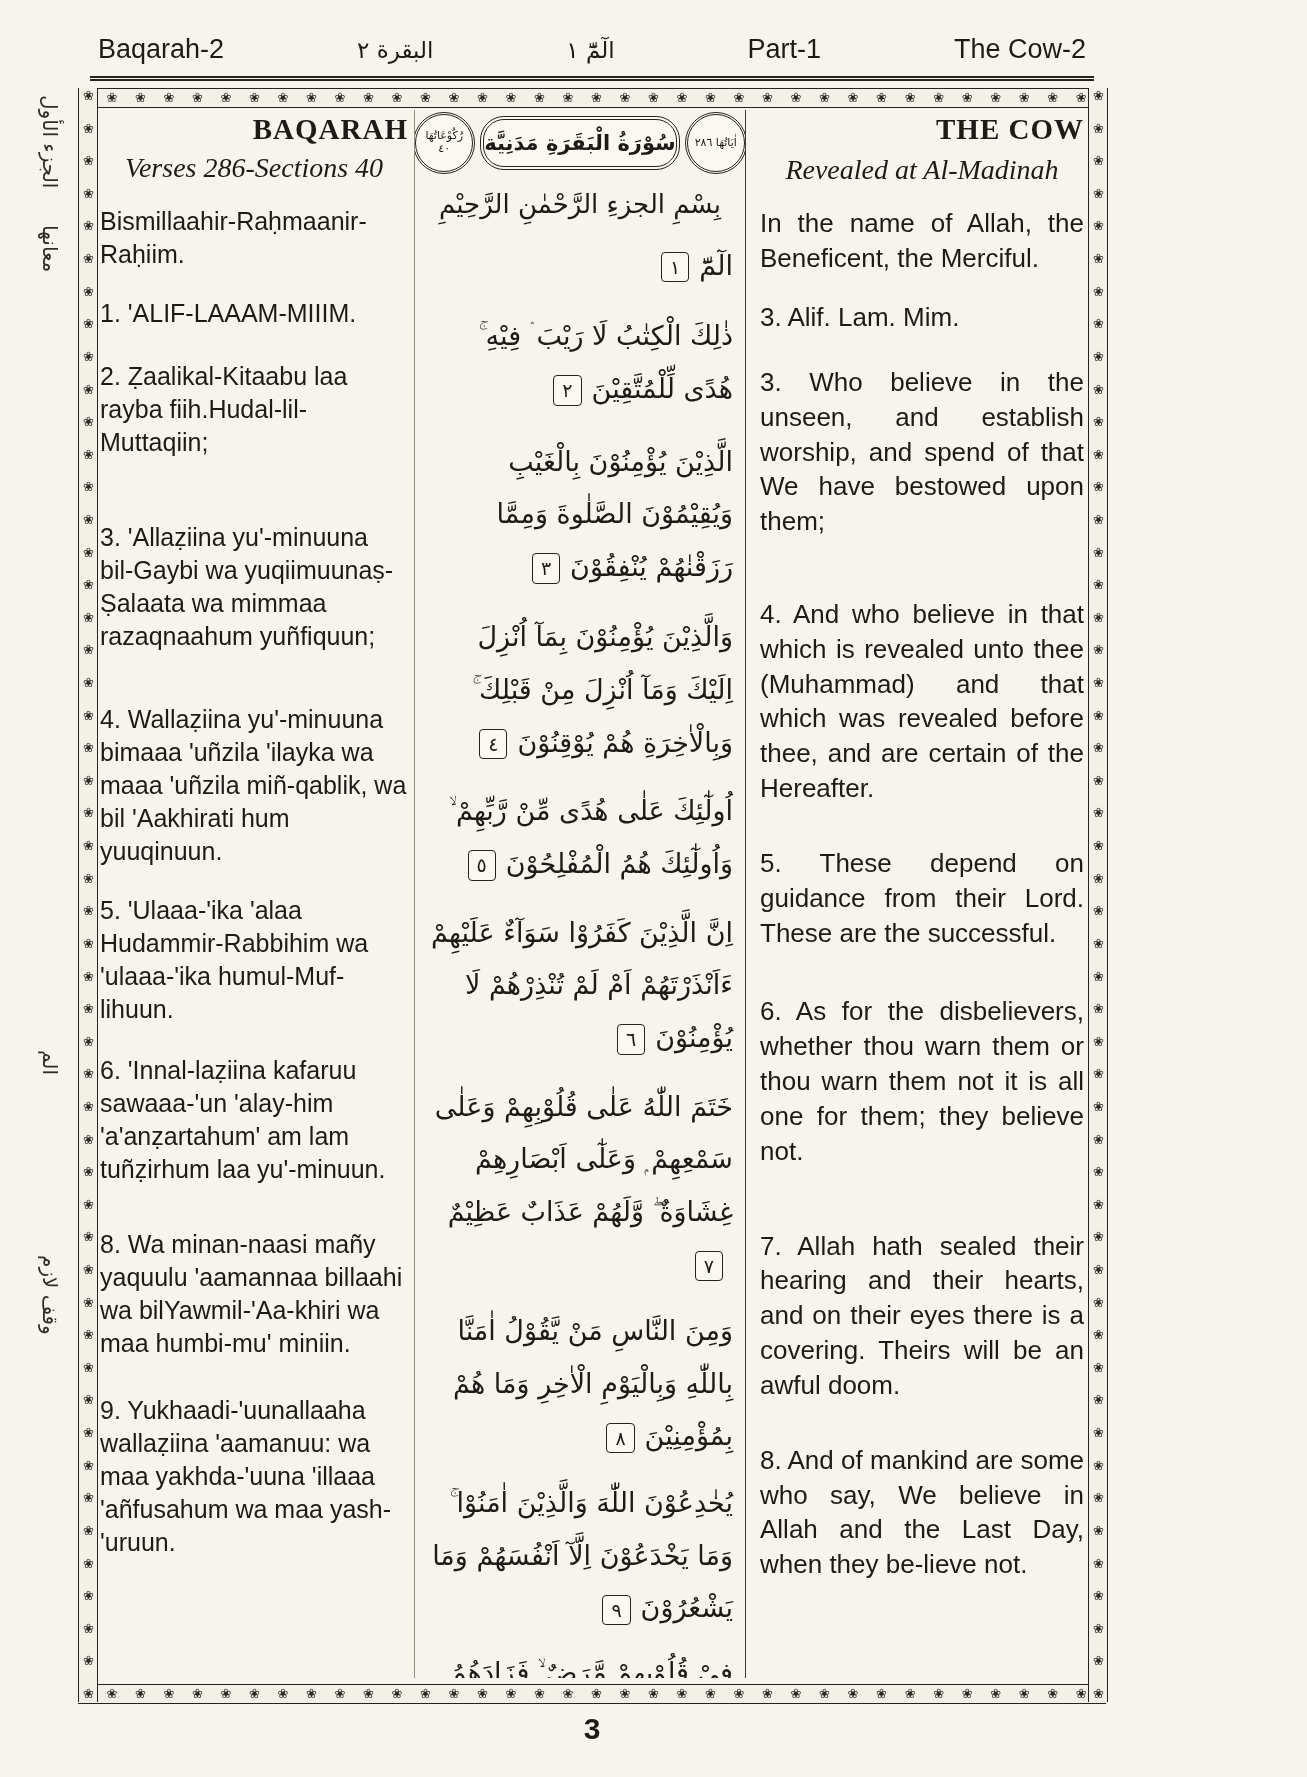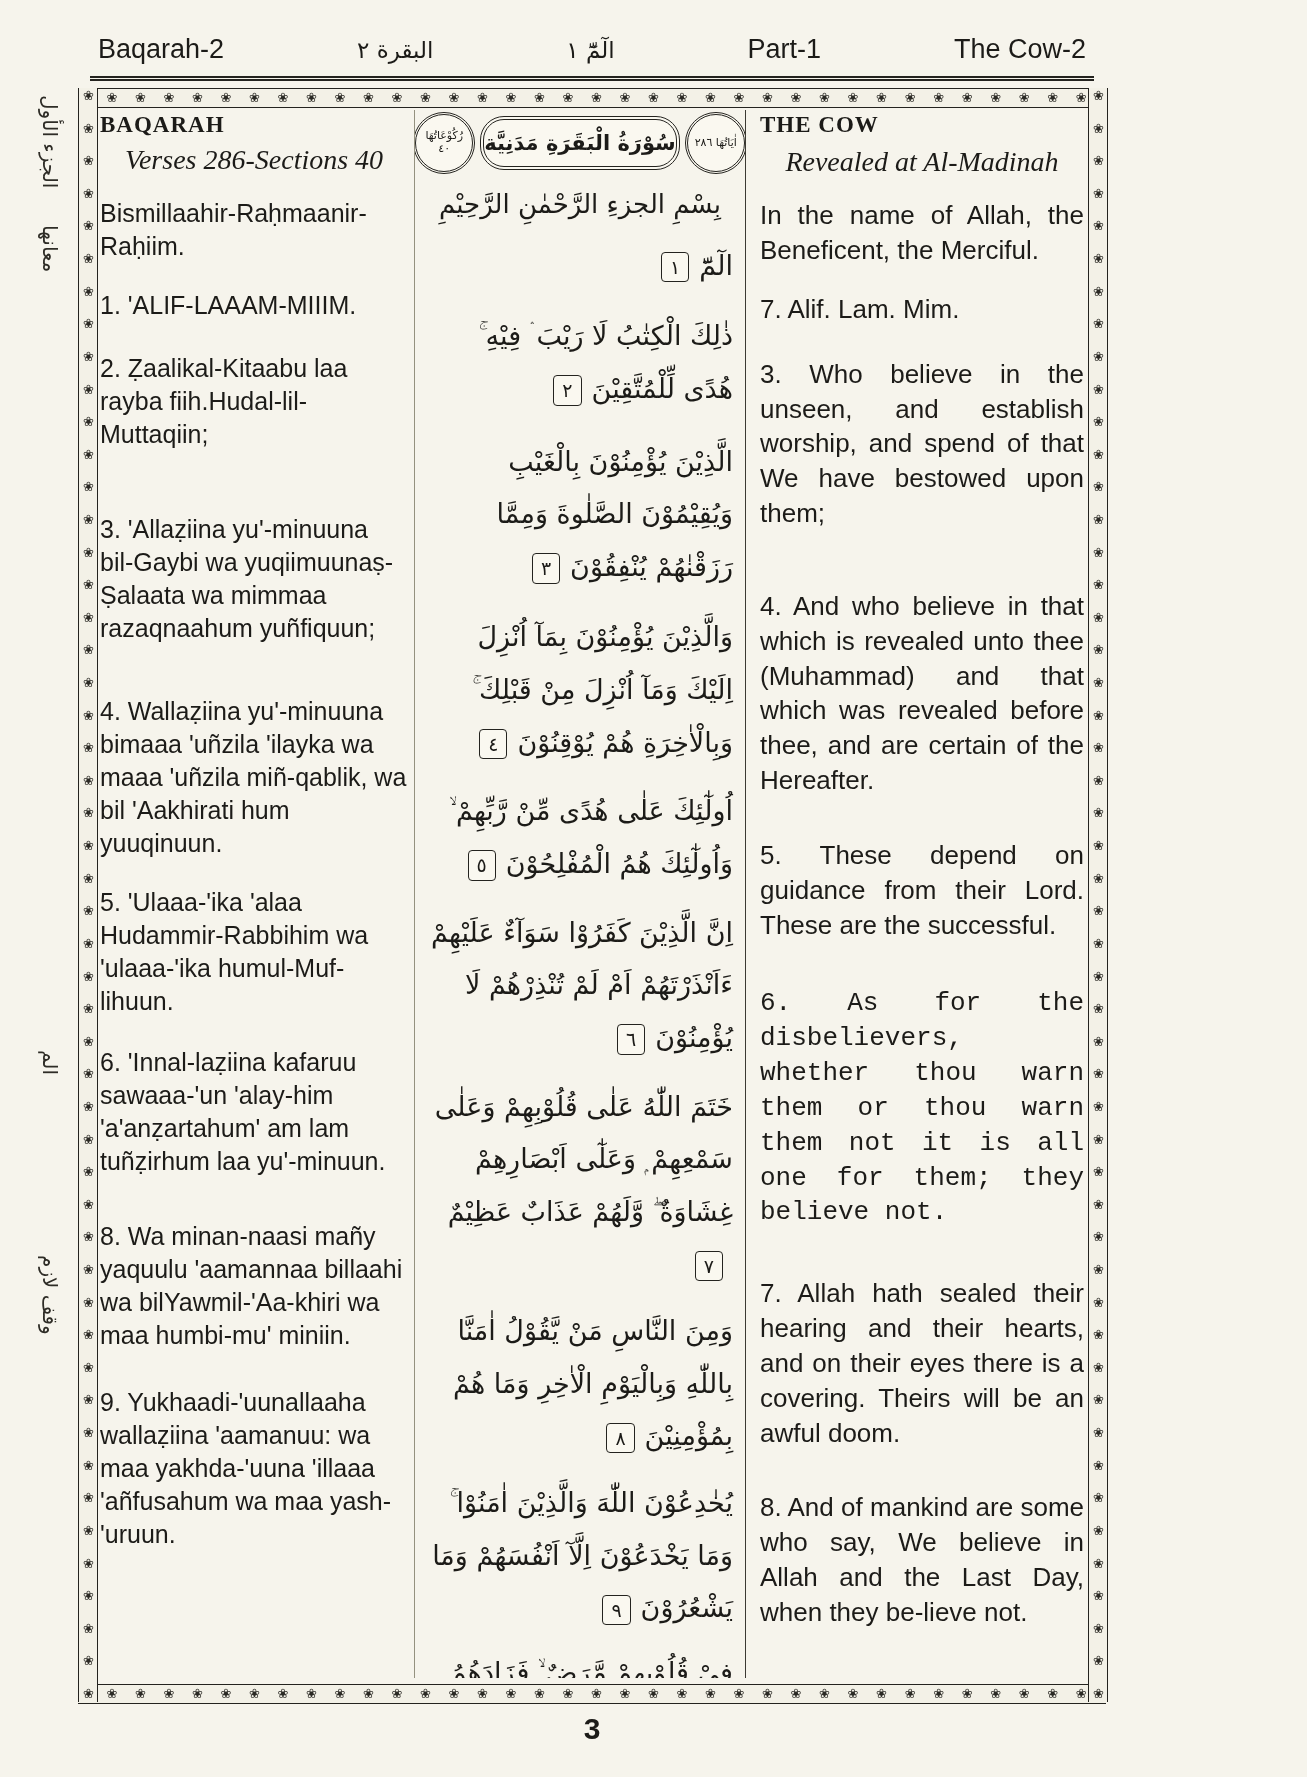--- a/index.html
+++ b/index.html
@@ -61,21 +61,21 @@
     width:306px;padding:0 12px;
     border-left:1px solid #94917f;
     border-right:1.5px solid #3c3a33;
     direction:rtl;text-align:right;
     font-family:"DejaVu Sans",sans-serif;
     font-size:27px;line-height:1.95;
   }
   .col-english{flex:1;padding-left:14px;font-size:26px;line-height:1.34;text-align:justify;}
   .col-title{
     font-family:"Liberation Serif",serif;font-weight:bold;
-    font-size:23px;text-align:left;margin:0 0 2px 0;letter-spacing:1px;
+    font-size:29px;text-align:right;margin:0 0 2px 0;letter-spacing:1px;
   }
   .col-subtitle{
     font-family:"Liberation Serif",serif;font-style:italic;
     font-size:28px;text-align:center;margin:0 0 18px 0;
   }
   .para{margin:0;}
   
   .cartouche-row{
     display:flex;align-items:center;justify-content:center;gap:5px;
     direction:rtl;margin:2px 0 10px 0;line-height:1.15;
@@ -161,25 +161,25 @@
     <p class="ayah" style="margin-bottom:14px;"><span>خَتَمَ اللّٰهُ عَلٰى قُلُوْبِهِمْ وَعَلٰى سَمْعِهِمْ ۭ وَعَلٰٓى اَبْصَارِهِمْ غِشَاوَةٌ ۖ وَّلَهُمْ عَذَابٌ عَظِيْمٌ</span><span class="ayah-marker">٧</span></p>
     <p class="ayah" style="margin-bottom:14px;"><span>وَمِنَ النَّاسِ مَنْ يَّقُوْلُ اٰمَنَّا بِاللّٰهِ وَبِالْيَوْمِ الْاٰخِرِ وَمَا هُمْ بِمُؤْمِنِيْنَ</span><span class="ayah-marker">٨</span></p>
     <p class="ayah" style="margin-bottom:12px;"><span>يُخٰدِعُوْنَ اللّٰهَ وَالَّذِيْنَ اٰمَنُوْا ۚ وَمَا يَخْدَعُوْنَ اِلَّآ اَنْفُسَهُمْ وَمَا يَشْعُرُوْنَ</span><span class="ayah-marker">٩</span></p>
     <p class="ayah"><span>فِيْ قُلُوْبِهِمْ مَّرَضٌ ۙ فَزَادَهُمُ اللّٰهُ مَرَضًا</span></p>
   </div>
 
   <div class="col col-english">
     <div class="col-title">THE COW</div>
     <div class="col-subtitle" style="font-weight:normal;">Revealed at Al-Madinah</div>
     <p class="para" style="margin-bottom:24px;">In the name of Allah, the Beneficent, the Merciful.</p>
-    <p class="para" style="margin-bottom:30px;">7. Alif. Lam. Mim.</p>
+    <p class="para" style="margin-bottom:30px;">3. Alif. Lam. Mim.</p>
     <p class="para" style="margin-bottom:58px;">3. Who believe in the unseen, and establish worship, and spend of that We have bestowed upon them;</p>
     <p class="para" style="margin-bottom:40px;">4. And who believe in that which is revealed unto thee (Muhammad) and that which was revealed before thee, and are certain of the Hereafter.</p>
     <p class="para" style="margin-bottom:44px;">5. These depend on guidance from their Lord. These are the successful.</p>
-    <p class="para" style="margin-bottom:46px;font-family:Liberation Mono, monospace;">6. As for the disbelievers, whether thou warn them or thou warn them not it is all one for them; they believe not.</p>
+    <p class="para" style="margin-bottom:60px;">6. As for the disbelievers, whether thou warn them or thou warn them not it is all one for them; they believe not.</p>
     <p class="para" style="margin-bottom:40px;">7. Allah hath sealed their hearing and their hearts, and on their eyes there is a covering. Theirs will be an awful doom.</p>
     <p class="para" style="margin-bottom:44px;">8. And of mankind are some who say, We believe in Allah and the Last Day, when they be-lieve not.</p>
 
   </div>
 
 </div>
 
 <div class="page-number">3</div>
 
 </body></html>

